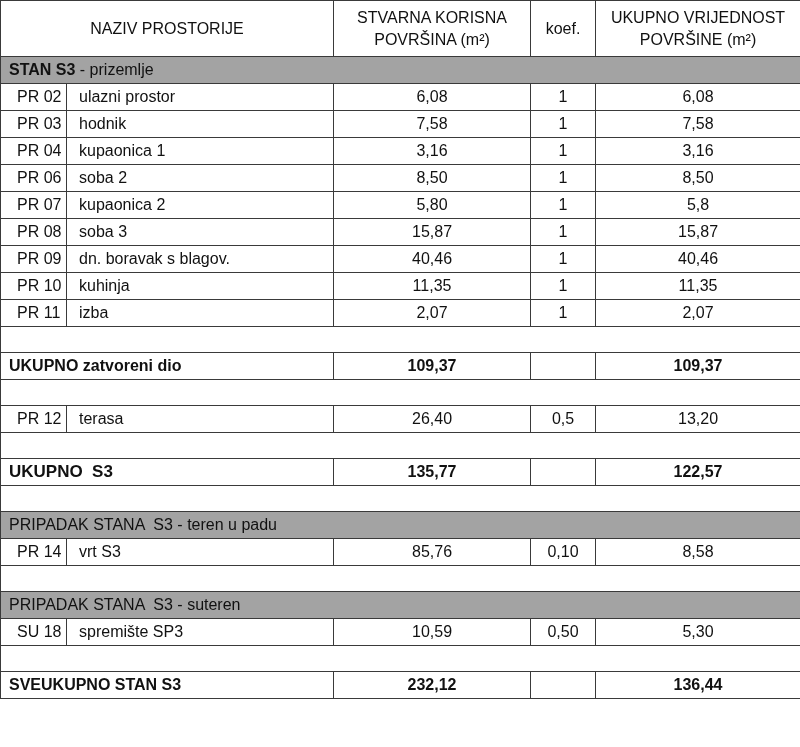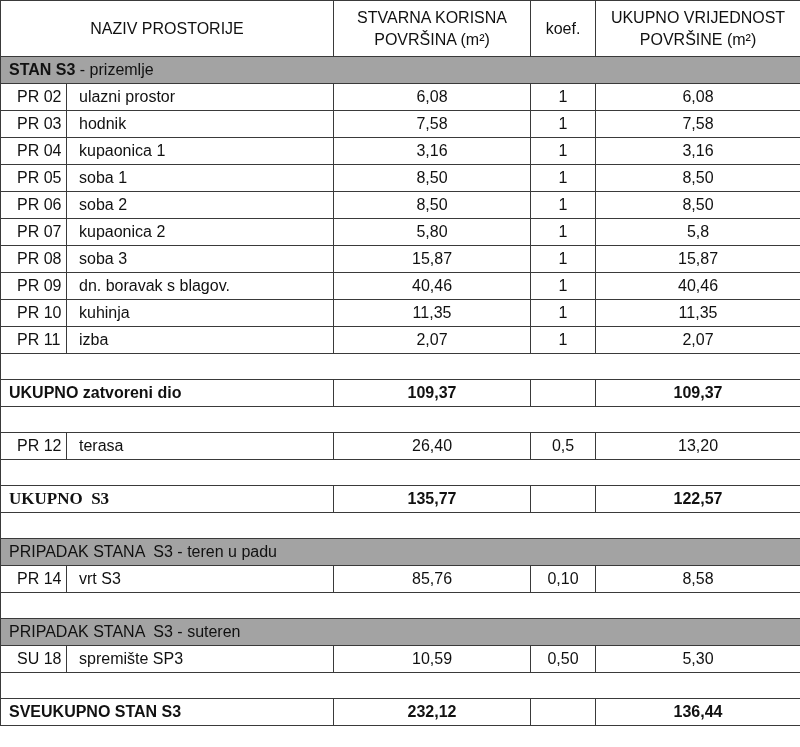--- a/index.html
+++ b/index.html
@@ -58,27 +58,20 @@
       <td class="num">7,58</td>
       <td class="num">1</td>
       <td class="num">7,58</td>
     </tr>
     <tr class="row">
       <td class="code">PR 04</td>
       <td class="name">kupaonica 1</td>
       <td class="num">3,16</td>
       <td class="num">1</td>
       <td class="num">3,16</td>
-    </tr>
-    <tr class="row">
-      <td class="code">PR 05</td>
-      <td class="name">soba 1</td>
-      <td class="num">8,50</td>
-      <td class="num">1</td>
-      <td class="num">8,50</td>
     </tr>
     <tr class="row">
       <td class="code">PR 06</td>
       <td class="name">soba 2</td>
       <td class="num">8,50</td>
       <td class="num">1</td>
       <td class="num">8,50</td>
     </tr>
     <tr class="row">
       <td class="code">PR 07</td>
@@ -137,21 +130,21 @@
       <td class="num">26,40</td>
       <td class="num">0,5</td>
       <td class="num">13,20</td>
     </tr>
 
     <tr class="spacer">
         <td colspan="5"></td>
       </tr>
 
     <tr class="total big">
-      <td colspan="2" class="lbl" style="white-space: pre; font-family: Liberation Serif, serif;">UKUPNO  S3</td>
+      <td colspan="2" class="lbl" style="white-space: pre;">UKUPNO  S3</td>
       <td class="num">135,77</td>
       <td></td>
       <td class="num">122,57</td>
     </tr>
 
     <tr class="spacer">
         <td colspan="5"></td>
       </tr>
 
     <tr class="sec">

